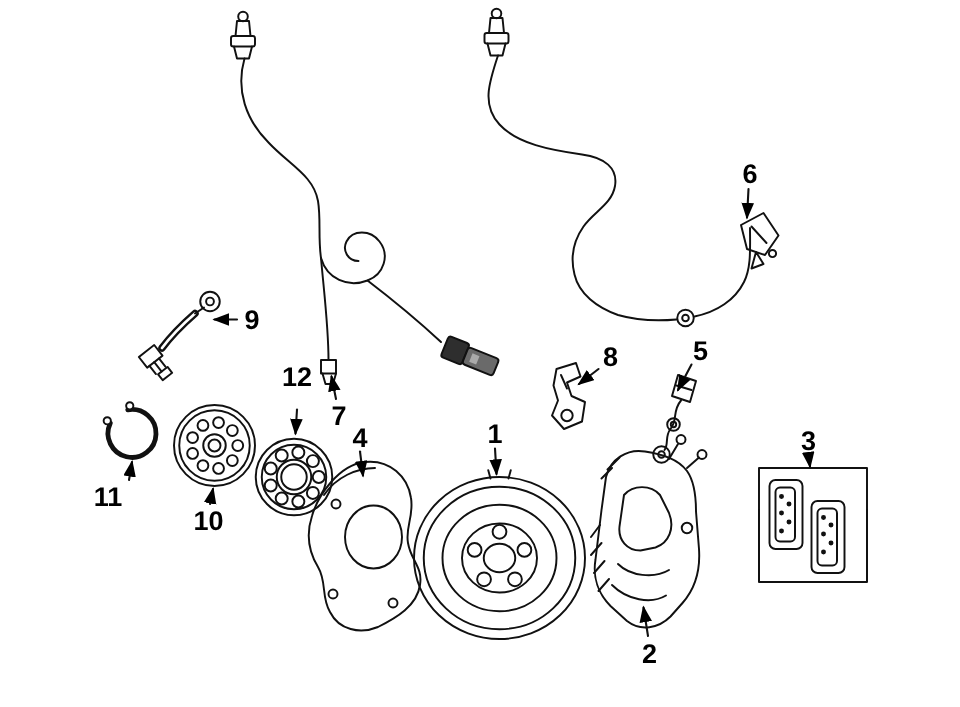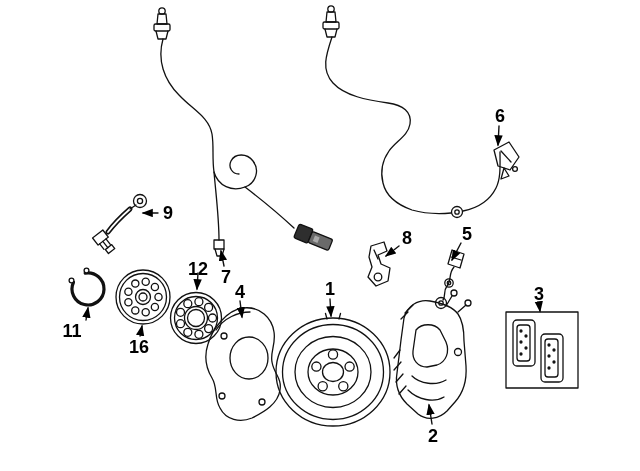--- a/index.html
+++ b/index.html
@@ -205,17 +205,17 @@
 
   <div class="callout" style="left:330px;top:289px"><span>1</span></div>
   <div class="callout" style="left:433px;top:436px"><span>2</span></div>
   <div class="callout" style="left:539px;top:294px"><span>3</span></div>
   <div class="callout" style="left:240px;top:292px"><span>4</span></div>
   <div class="callout" style="left:467px;top:234px"><span>5</span></div>
   <div class="callout" style="left:500px;top:116px"><span>6</span></div>
   <div class="callout" style="left:226px;top:277px"><span>7</span></div>
   <div class="callout" style="left:407px;top:238px"><span>8</span></div>
   <div class="callout" style="left:168px;top:213px"><span>9</span></div>
-  <div class="callout" style="left:139px;top:347px"><span>16</span></div>
+  <div class="callout" style="left:139px;top:347px"><span>10</span></div>
   <div class="callout" style="left:72px;top:331px"><span>11</span></div>
-  <div class="callout" style="left:198px;top:269px"><span>12</span></div>
+  <div class="callout" style="left:198px;top:251px"><span>12</span></div>
 
 </div>
 
 </body></html>

